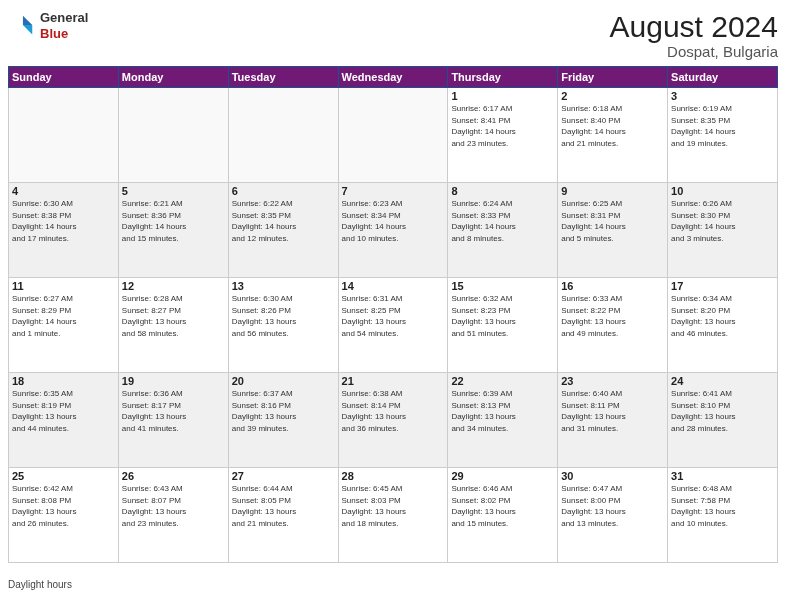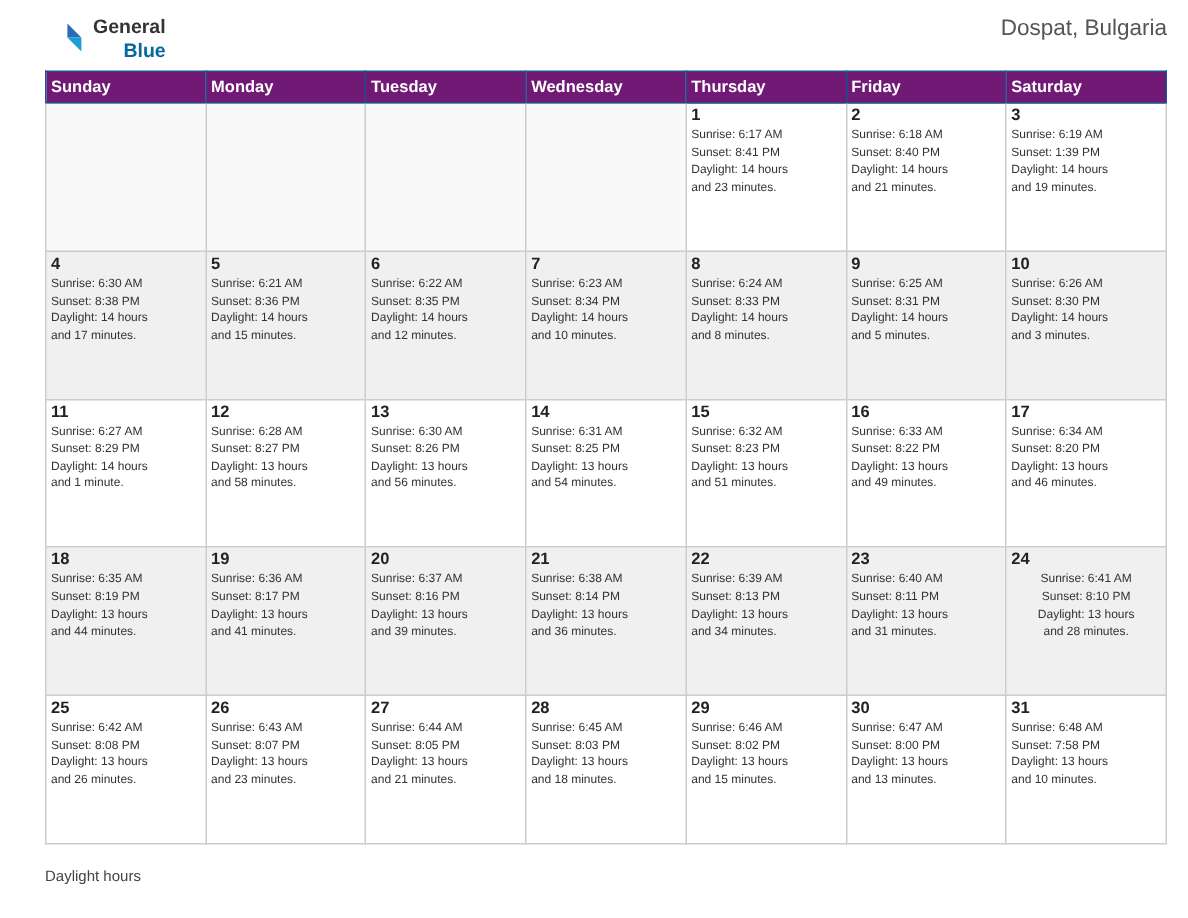--- a/index.html
+++ b/index.html
@@ -6,21 +6,21 @@
     body {
       font-family: Arial, sans-serif;
       background: #fff;
       width: 792px;
       height: 612px;
       overflow: hidden;
     }
     .page {
       width: 792px;
       height: 598px;
-      padding: 10px 14px 8px 30px;
+      padding: 10px 14px 8px 8px;
       display: flex;
       flex-direction: column;
     }
     .header {
       display: flex;
       justify-content: space-between;
       align-items: flex-start;
       margin-bottom: 6px;
     }
     .logo {
@@ -29,21 +29,21 @@
       gap: 4px;
     }
     .logo-text {
       display: flex;
       flex-direction: column;
       font-size: 13px;
       font-weight: bold;
       line-height: 1.2;
     }
     .logo-general { color: #333; }
-    .logo-blue { color: #0369a1; text-align: right; }
+    .logo-blue { color: #b91c1c; }
     .logo-icon {
       width: 28px;
       height: 28px;
     }
     .title-block {
       text-align: right;
     }
     .month-year {
       font-size: 30px;
       font-weight: normal;
@@ -109,20 +109,21 @@
       <svg class="logo-icon" viewBox="0 0 30 30">
         <polygon points="16,4 26,14 16,14" fill="#2a6db5"></polygon>
         <polygon points="16,14 26,14 26,24" fill="#1a9ed4"></polygon>
       </svg>
       <div class="logo-text">
         <span class="logo-general">General</span>
         <span class="logo-blue">Blue</span>
       </div>
     </div>
     <div class="title-block">
+      <div class="month-year">August 2024</div>
       <div class="location">Dospat, Bulgaria</div>
     </div>
   </div>
 
   <table class="calendar">
     <thead>
       <tr>
       <th>Sunday</th>
           <th>Monday</th>
           <th>Tuesday</th>
@@ -148,21 +149,21 @@
           <td>
             <div class="day-number">2</div>
             <div class="day-info" style="white-space: pre-line;">Sunrise: 6:18 AM
 Sunset: 8:40 PM
 Daylight: 14 hours
 and 21 minutes.</div>
           </td>
           <td>
             <div class="day-number">3</div>
             <div class="day-info" style="white-space: pre-line;">Sunrise: 6:19 AM
-Sunset: 1:39 PM
+Sunset: 8:35 PM
 Daylight: 14 hours
 and 19 minutes.</div>
           </td>
         </tr>
         <tr>
           <td class="shaded">
             <div class="day-number">4</div>
             <div class="day-info" style="white-space: pre-line;">Sunrise: 6:30 AM
 Sunset: 8:38 PM
 Daylight: 14 hours
@@ -300,21 +301,21 @@
           </td>
           <td class="shaded">
             <div class="day-number">23</div>
             <div class="day-info" style="white-space: pre-line;">Sunrise: 6:40 AM
 Sunset: 8:11 PM
 Daylight: 13 hours
 and 31 minutes.</div>
           </td>
           <td class="shaded">
             <div class="day-number">24</div>
-            <div class="day-info" style="white-space: pre-line; text-align: center;">Sunrise: 6:41 AM
+            <div class="day-info" style="white-space: pre-line;">Sunrise: 6:41 AM
 Sunset: 8:10 PM
 Daylight: 13 hours
 and 28 minutes.</div>
           </td>
         </tr>
         <tr>
           <td>
             <div class="day-number">25</div>
             <div class="day-info" style="white-space: pre-line;">Sunrise: 6:42 AM
 Sunset: 8:08 PM

